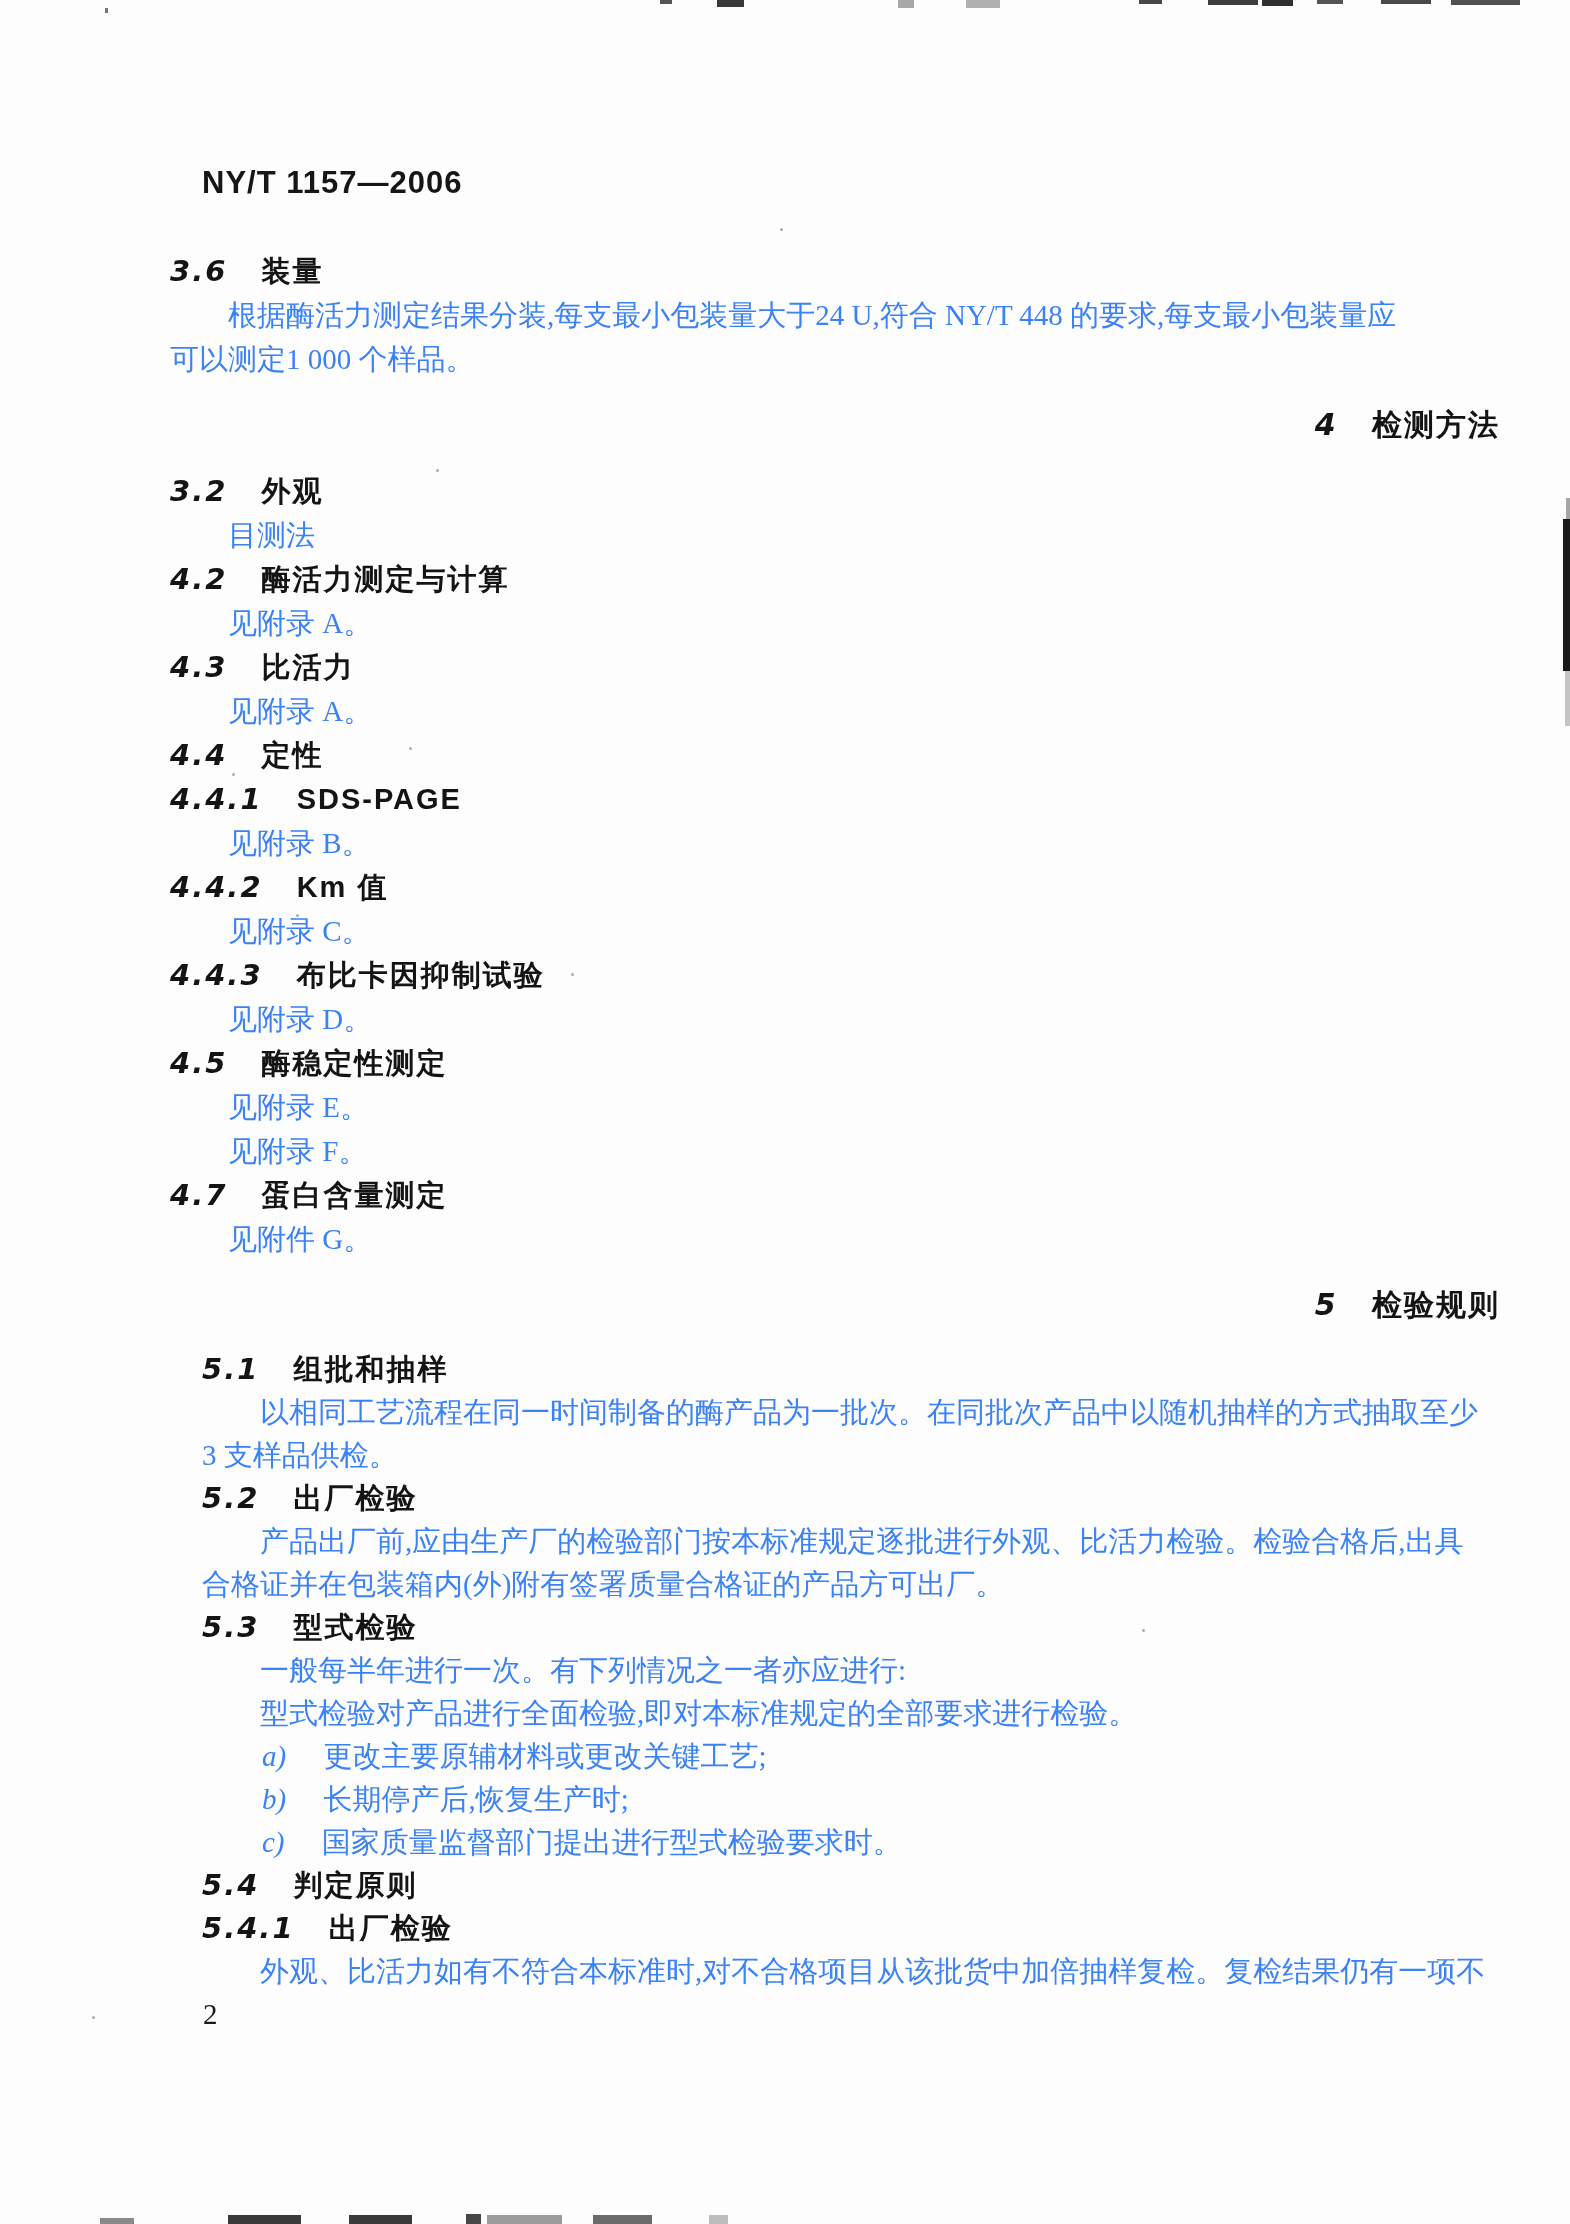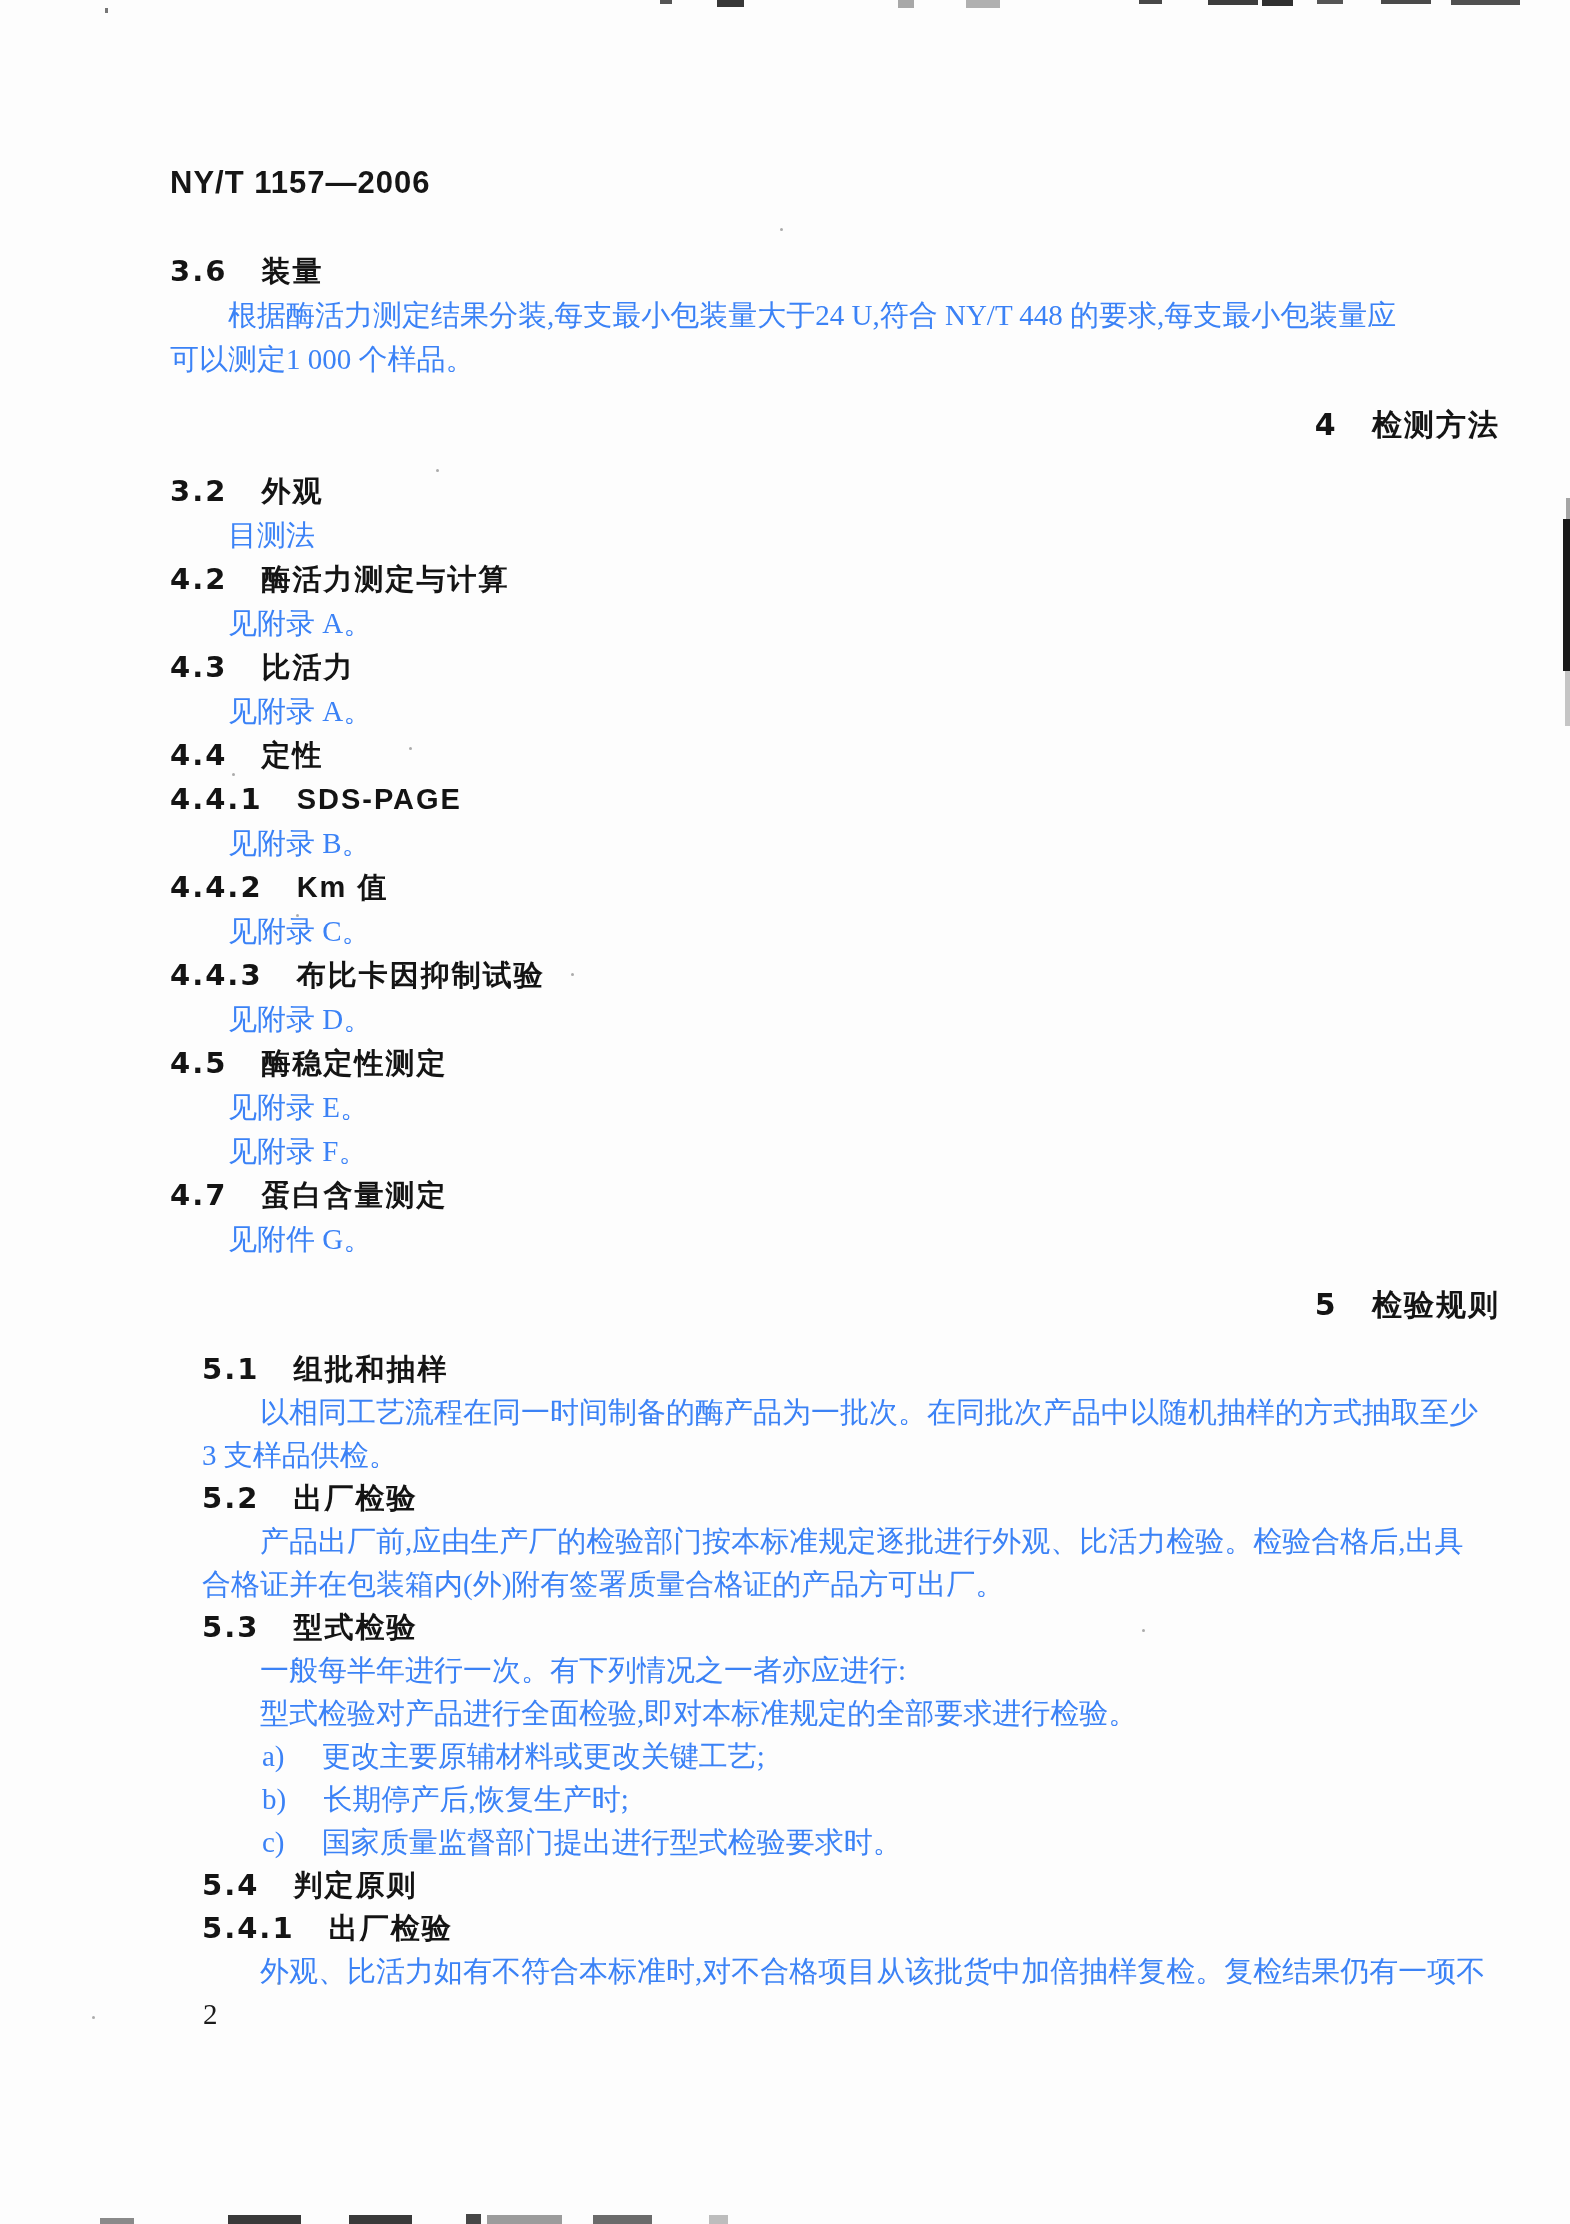--- a/index.html
+++ b/index.html
@@ -15,36 +15,36 @@
   }
   .content{
     position:absolute;top:0;left:0;
     padding:166px 0 0 170px;
     width:1330px;
   }
   .doc-header{
     font-family:"Liberation Sans","DejaVu Sans",sans-serif;
     font-weight:bold;font-size:31px;line-height:34px;
     letter-spacing:1px;color:#161616;
-    margin-bottom:49px;white-space:nowrap;
+    margin-bottom:49px;white-space:nowrap;margin-left:32px;
   }
   .line{
     height:44px;line-height:44px;
     font-size:29px;color:#3b82f6;
     white-space:nowrap;
   }
   .compact .line{height:43px;line-height:43px;margin-left:32px;}
   .line.section,.line.chapter{
     font-family:"Liberation Sans","DejaVu Sans",sans-serif;
     font-weight:bold;color:#141414;
   }
   .line.chapter{margin:22px 0;font-size:30px;text-align:right;}
   .line .num{
     font-family:"DejaVu Sans","Liberation Sans",sans-serif;
-    font-weight:bold;letter-spacing:2px;margin-right:26px;
+    font-weight:bold;letter-spacing:2px;margin-right:26px;font-style:italic;
   }
   .line.section .txt,.line.chapter .txt{letter-spacing:2px;}
   .line.body{padding-left:58px;}
   .line.flush{padding-left:0;}
   .line.list{padding-left:60px;}
   .line.list .num{
     font-family:"Liberation Serif","DejaVu Serif",serif;
     font-weight:normal;letter-spacing:0;margin-right:30px;
   }
   .page-number{

